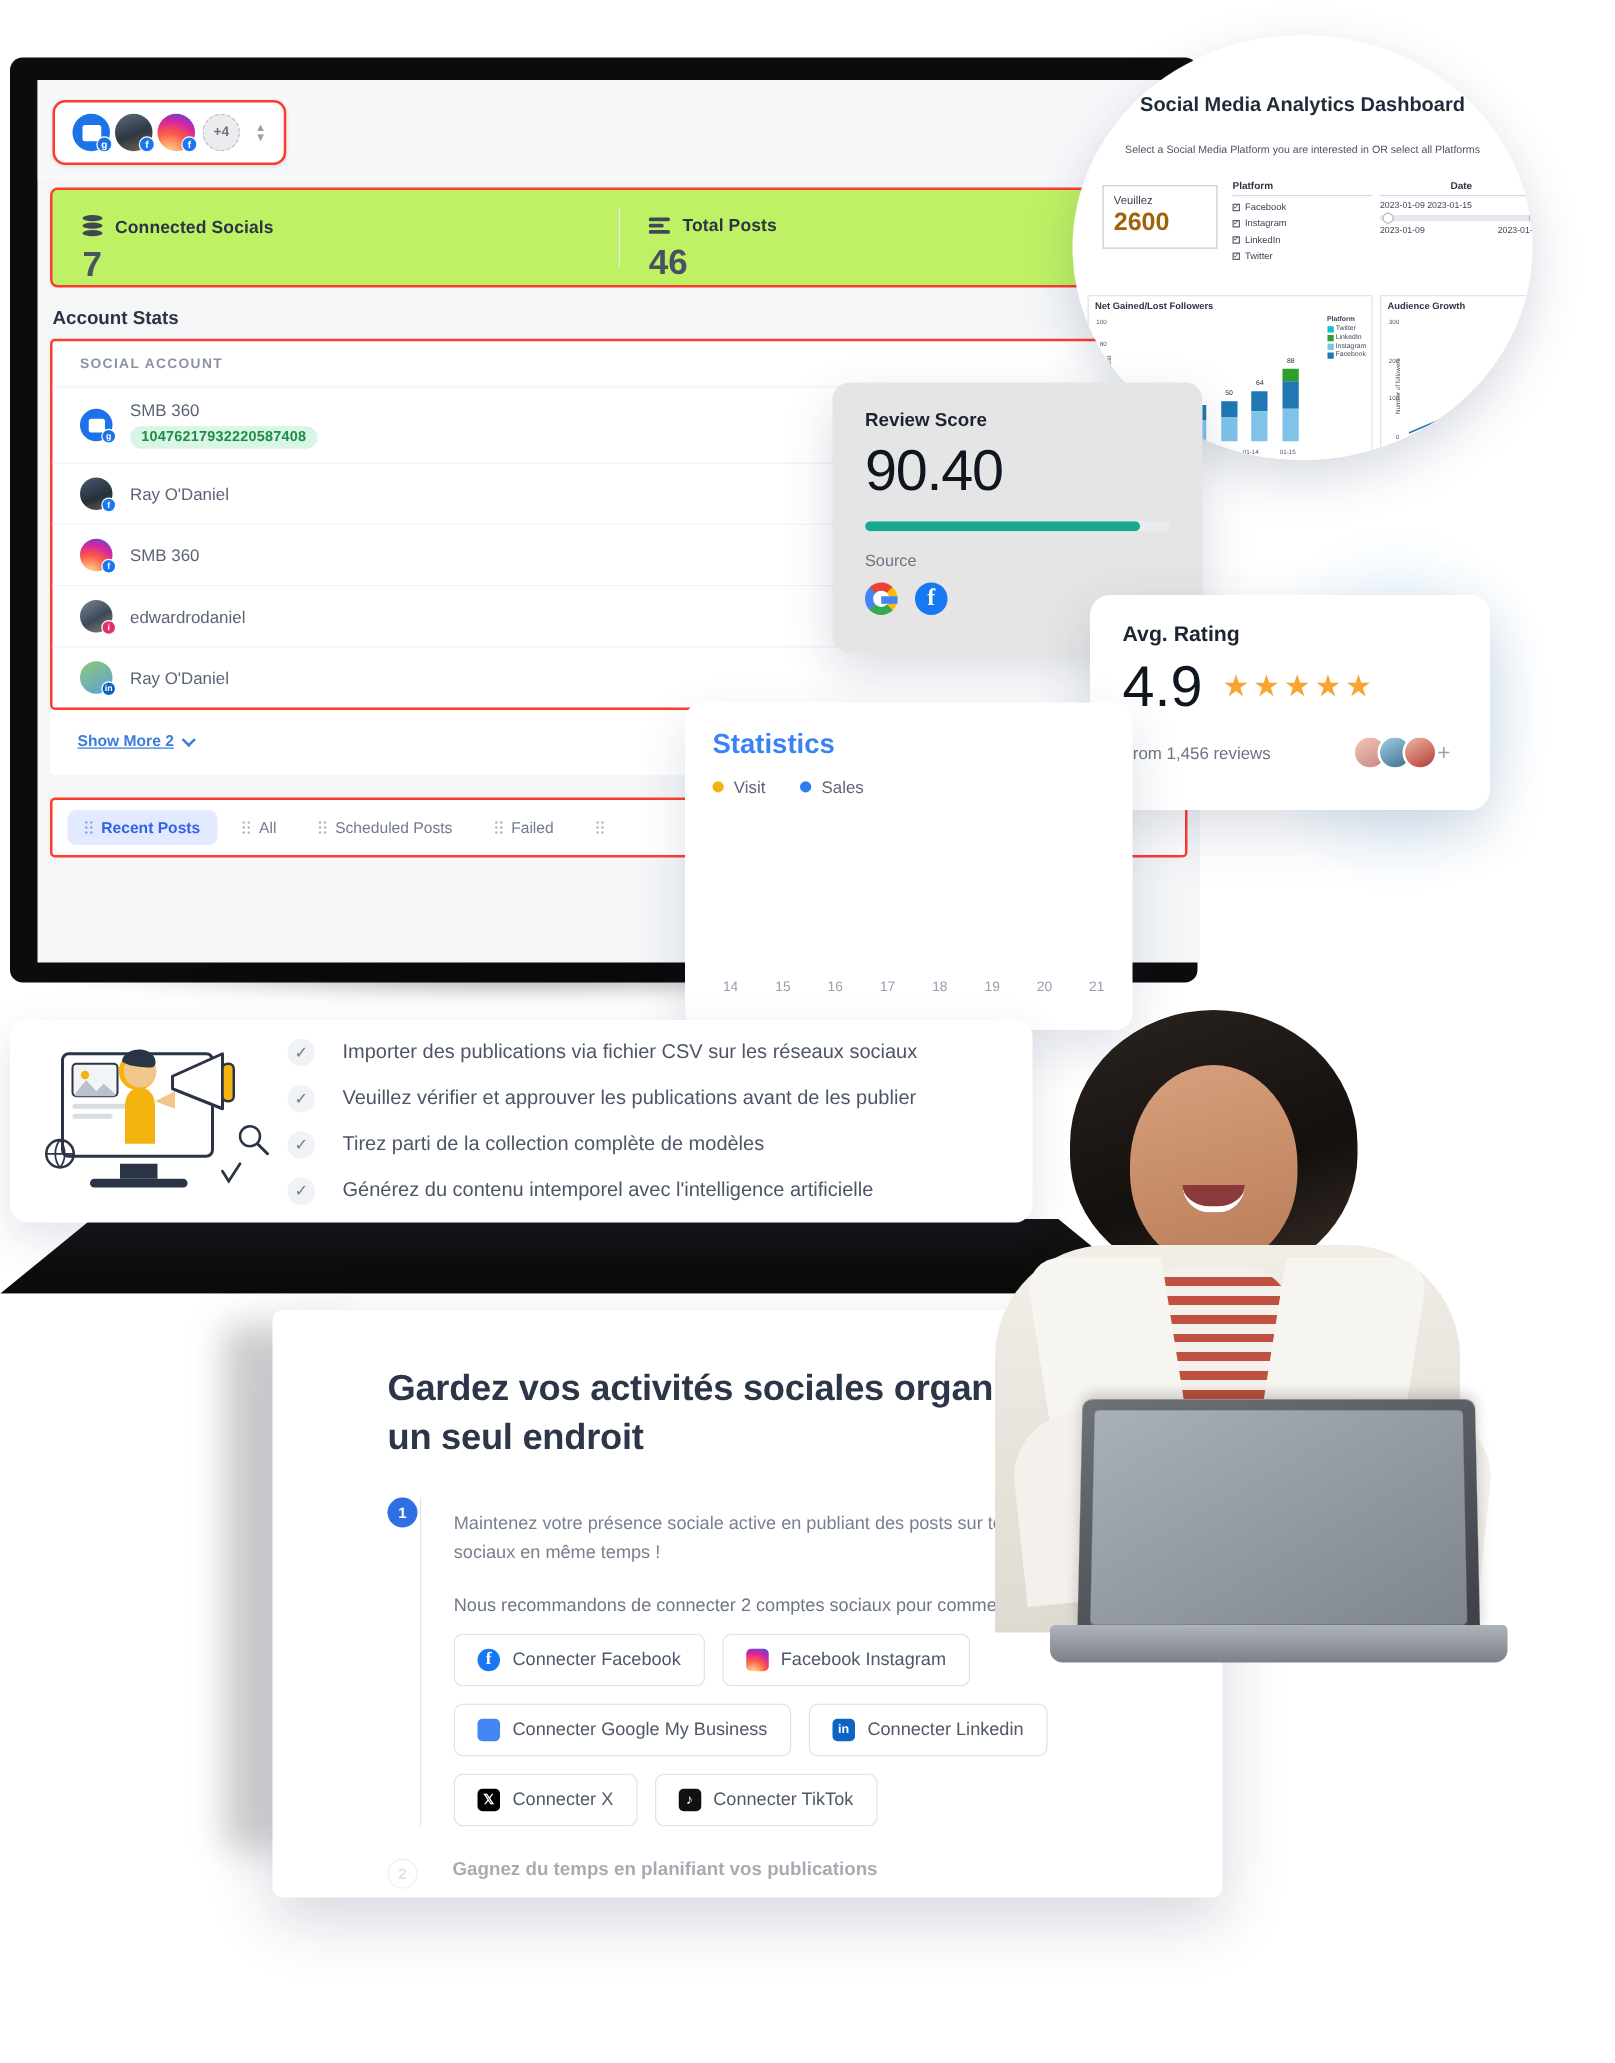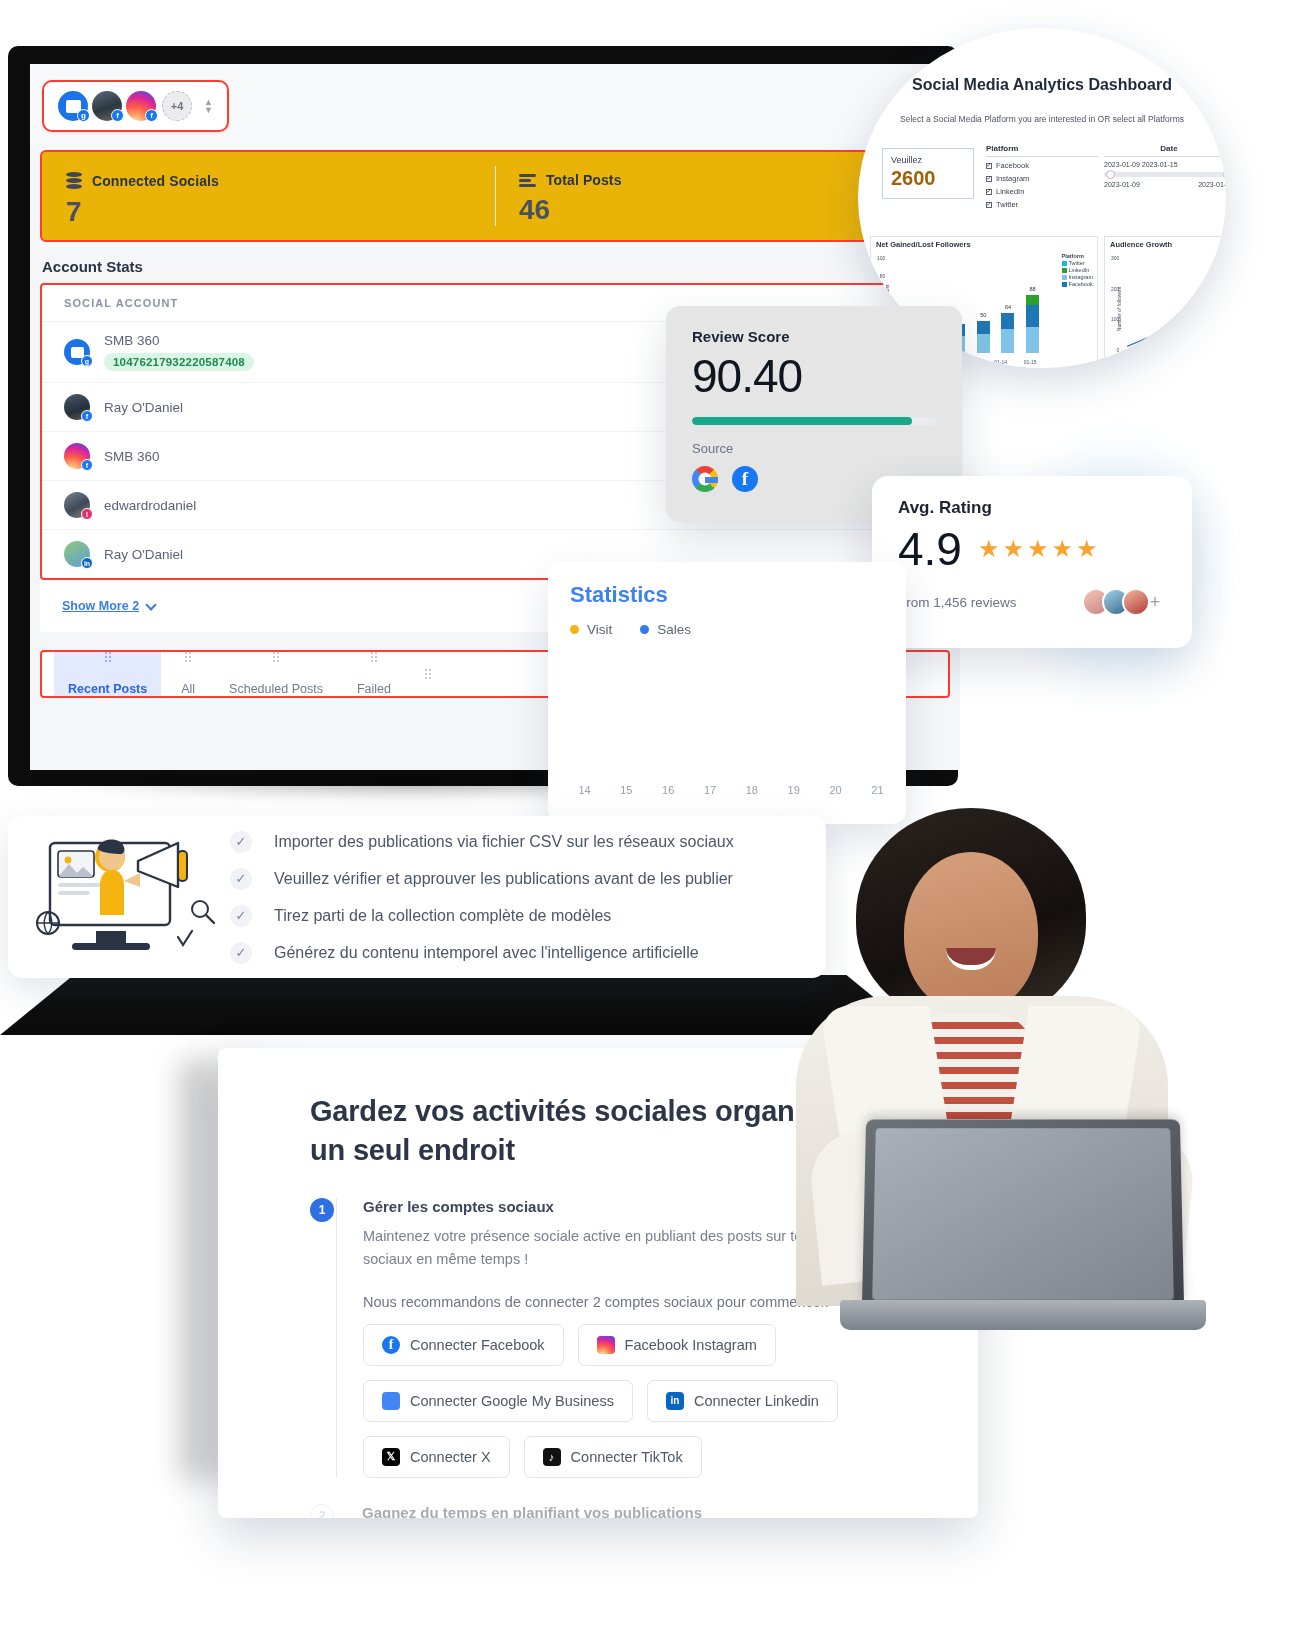--- a/index.html
+++ b/index.html
@@ -57,22 +57,22 @@
   .av3 .badge { background:#1877f2; }
   .av-more {
     width:30px; height:30px; border-radius:50%; background:#ececef;
     border:1.5px dashed #b9bbc2; display:flex; align-items:center; justify-content:center;
     font-size:11px; font-weight:700; color:#6b7280; margin-left:2px;
   }
   .stepper { margin-left:8px; display:flex; flex-direction:column; gap:2px; color:#9aa0a6; font-size:9px; line-height:6px; }
 
   
   .stat-row {
-    margin: 6px 10px 0 10px; display:flex; background:#eab308; border-radius:6px;
-    border: 2px solid #ff3b30; overflow:hidden; height: 92px;
+    margin: 6px 10px 0 10px; display:flex; background:#bef264; border-radius:6px;
+    border: 2px solid #ff3b30; overflow:hidden; height: 80px;
   }
   .stat-card { flex:1; padding: 20px 24px; position:relative; }
   .stat-card + .stat-card::before {
     content:""; position:absolute; left:0; top:14px; bottom:14px; width:1px; background:#e6e8ec;
   }
   .stat-head { display:flex; align-items:center; gap:10px; }
   .stat-head .lbl { font-size:14px; font-weight:700; color:#2b3445; letter-spacing:.1px; }
   .stat-val { margin-top:6px; font-size:28px; font-weight:700; color:#4a5262; }
   .db-icon { width:16px; height:18px; position:relative; }
   .db-icon i { position:absolute; left:0; width:16px; height:5px; border-radius:50%; background:#3f4755; display:block; }
@@ -110,22 +110,22 @@
   .showmore-wrap { margin: 0 10px; background:#fff; border-radius:0 0 4px 4px; padding: 16px 22px 18px; }
   .showmore { display:inline-flex; align-items:center; gap:8px; color:#3b7ddd; font-size:12.5px;
               font-weight:600; text-decoration:underline; cursor:pointer; }
   .chev { border:solid #3b7ddd; border-width:0 2px 2px 0; padding:3px; transform:rotate(45deg); margin-bottom:3px; }
 
   
   .tabs {
     margin: 18px 10px 0; background:#fff; border:2px solid #ff3b30; border-radius:4px;
     display:flex; align-items:center; gap:6px; padding: 10px 12px; height:48px; overflow:hidden;
   }
-  .tab { display:flex; align-items:center; gap:20px; padding: 7px 14px; border-radius:7px;
-         font-size:12.5px; color:#737c8d; white-space:nowrap;flex-direction:column; }
+  .tab { display:flex; align-items:center; gap:7px; padding: 7px 14px; border-radius:7px;
+         font-size:12.5px; color:#737c8d; white-space:nowrap; }
   .tab.active { background:#e3eaff; color:#2f63e8; font-weight:700; }
   .grip { display:grid; grid-template-columns:2px 2px; gap:2px; opacity:.55; }
   .grip i { width:2px; height:2px; background:currentColor; display:block; border-radius:50%; }
 
   
   .analytics-bubble {
     position:absolute; left: 858px; top: 28px; width: 368px; height: 340px;
     border-radius: 50%; background:#fff; overflow:hidden;
     box-shadow: 0 14px 40px rgba(30,50,90,.18);
   }
@@ -744,21 +744,20 @@
     </div>
   </div>
 
   <div class="ob-shadow"></div>
   <div class="onboard">
     <div class="ob-title">Gardez vos activités sociales organisées en un seul endroit</div>
 
     <div class="ob-step">
       <span class="ob-num">1</span>
       <div class="ob-body">
-        <div class="ob-h">Gérer les comptes sociaux</div>
         <div class="ob-p">Maintenez votre présence sociale active en publiant des posts sur tous vos réseaux sociaux en même temps !</div>
         <div class="ob-rec">Nous recommandons de connecter 2 comptes sociaux pour commencer.</div>
         <div class="ob-btns">
           <div class="ob-btn">
             <span class="bi bi-fb">f</span>
             <span>Connecter Facebook</span>
           </div>
           <div class="ob-btn">
             <span class="bi bi-ig"></span>
             <span>Facebook Instagram</span>

